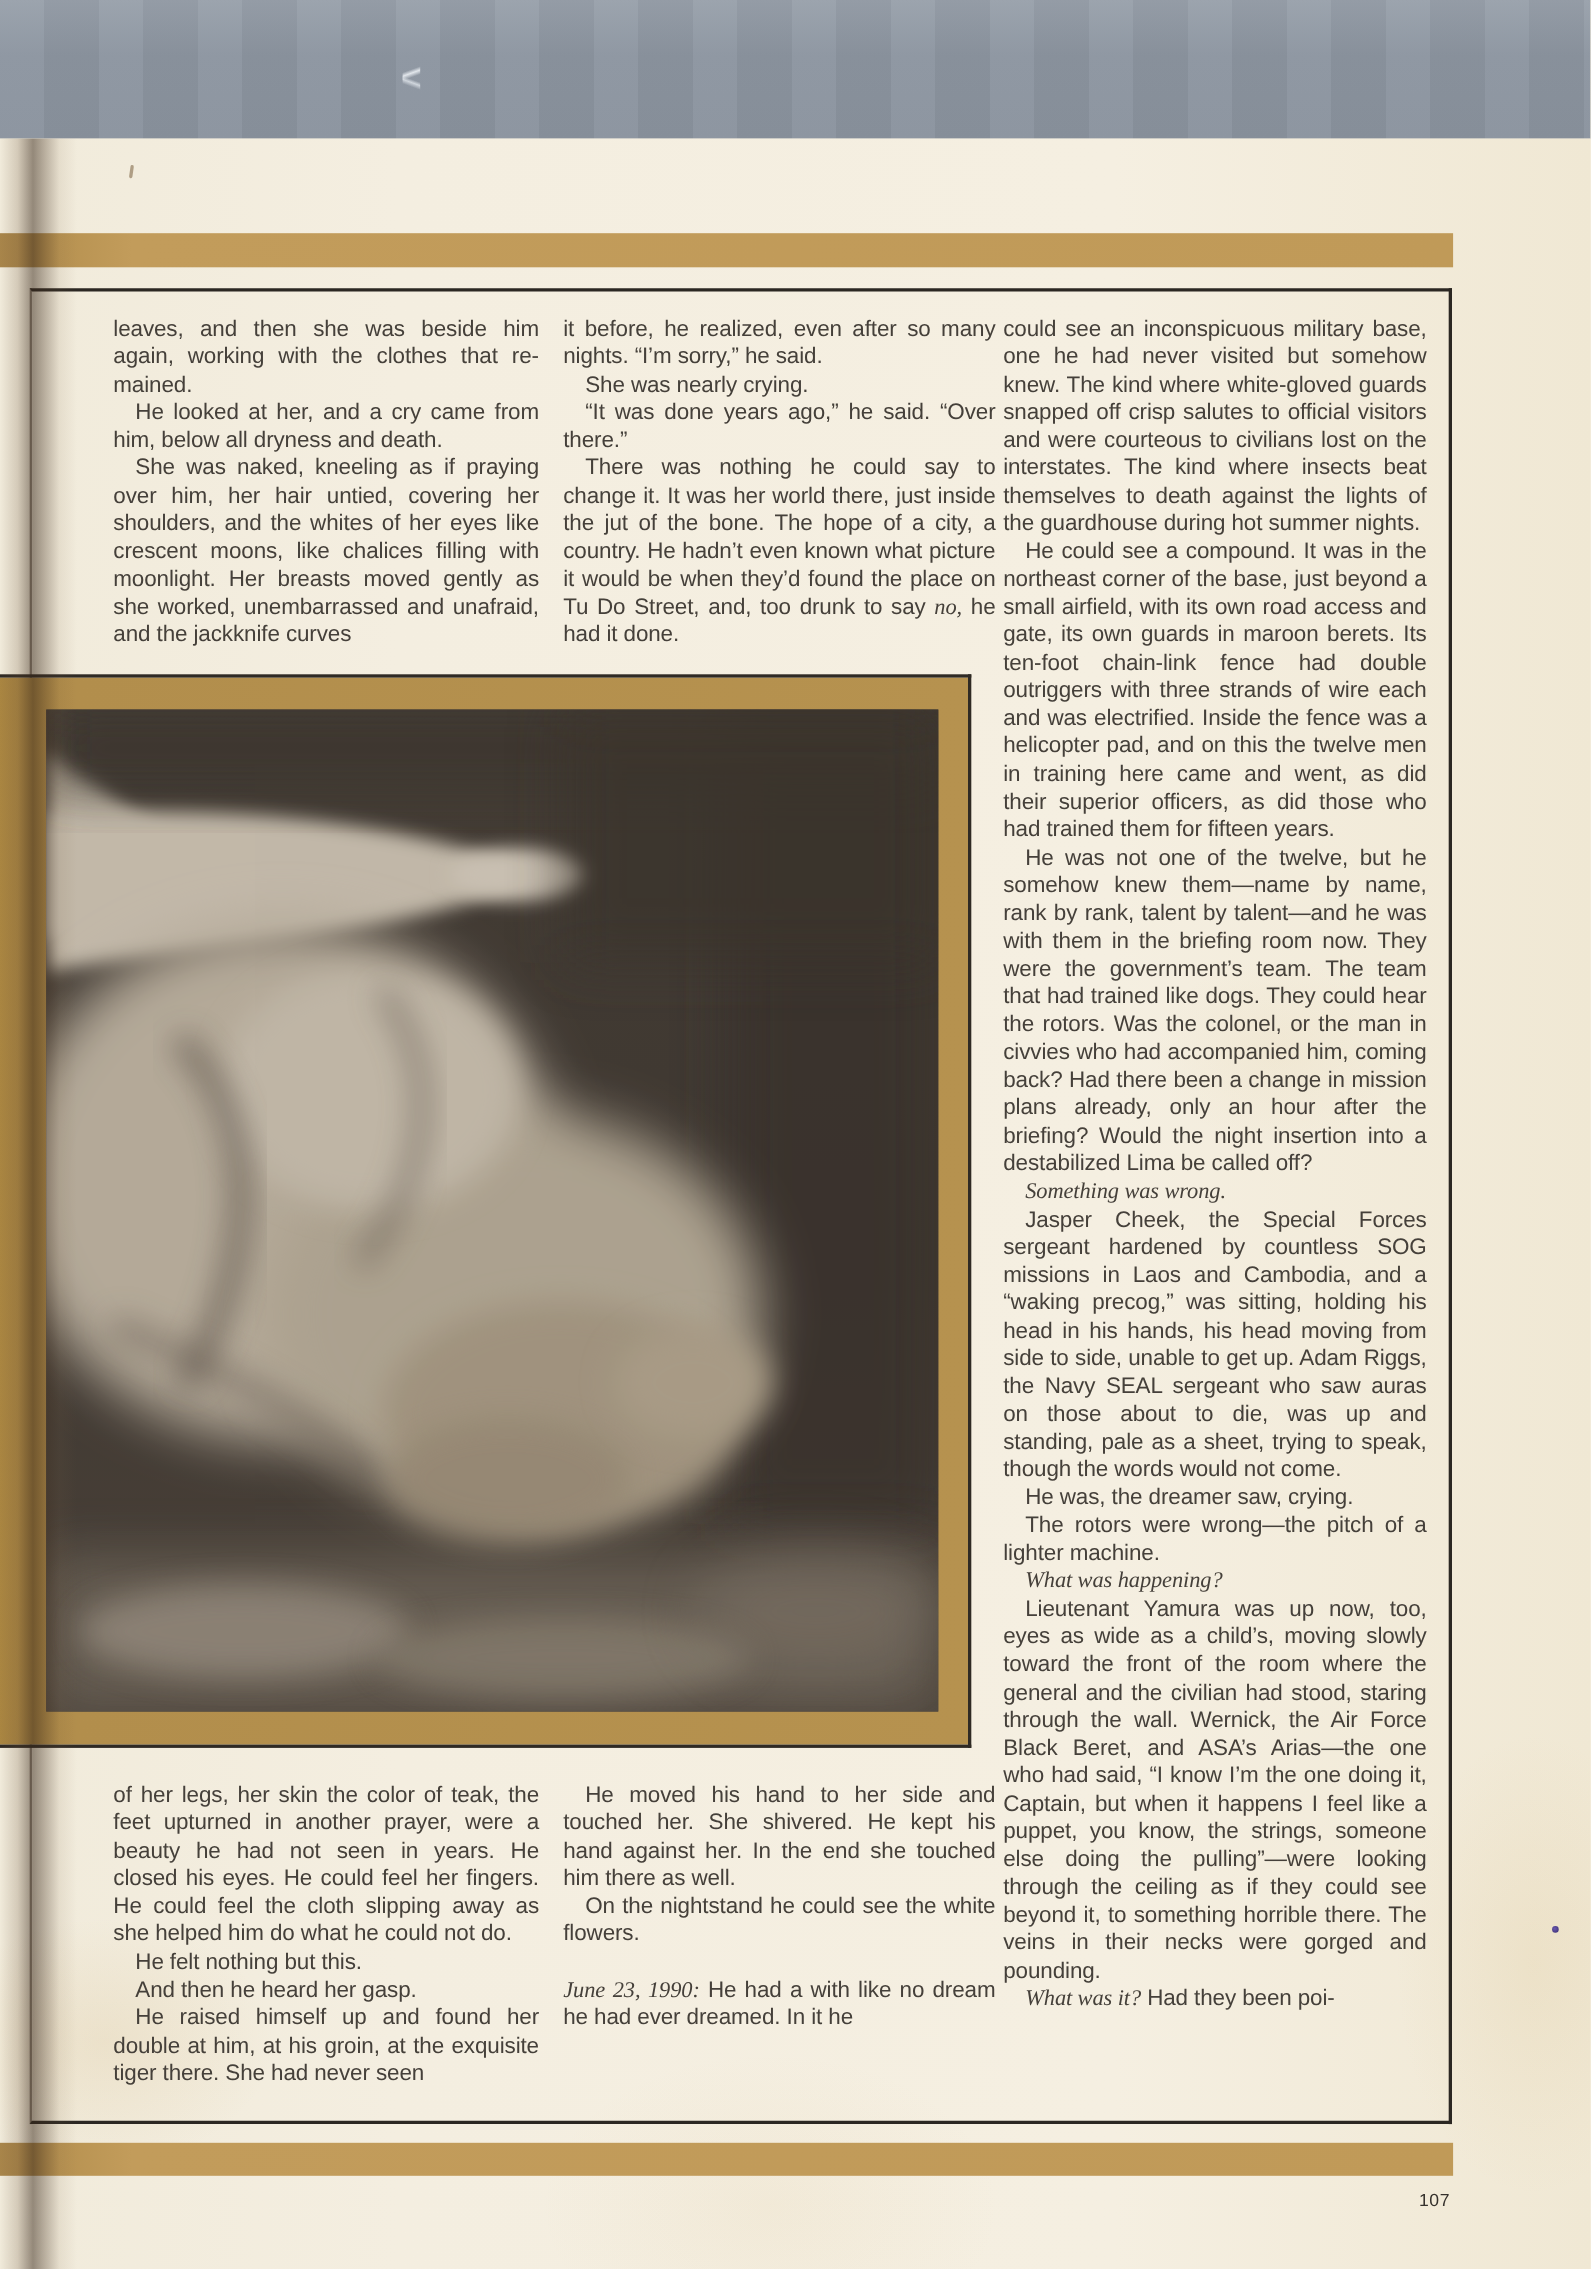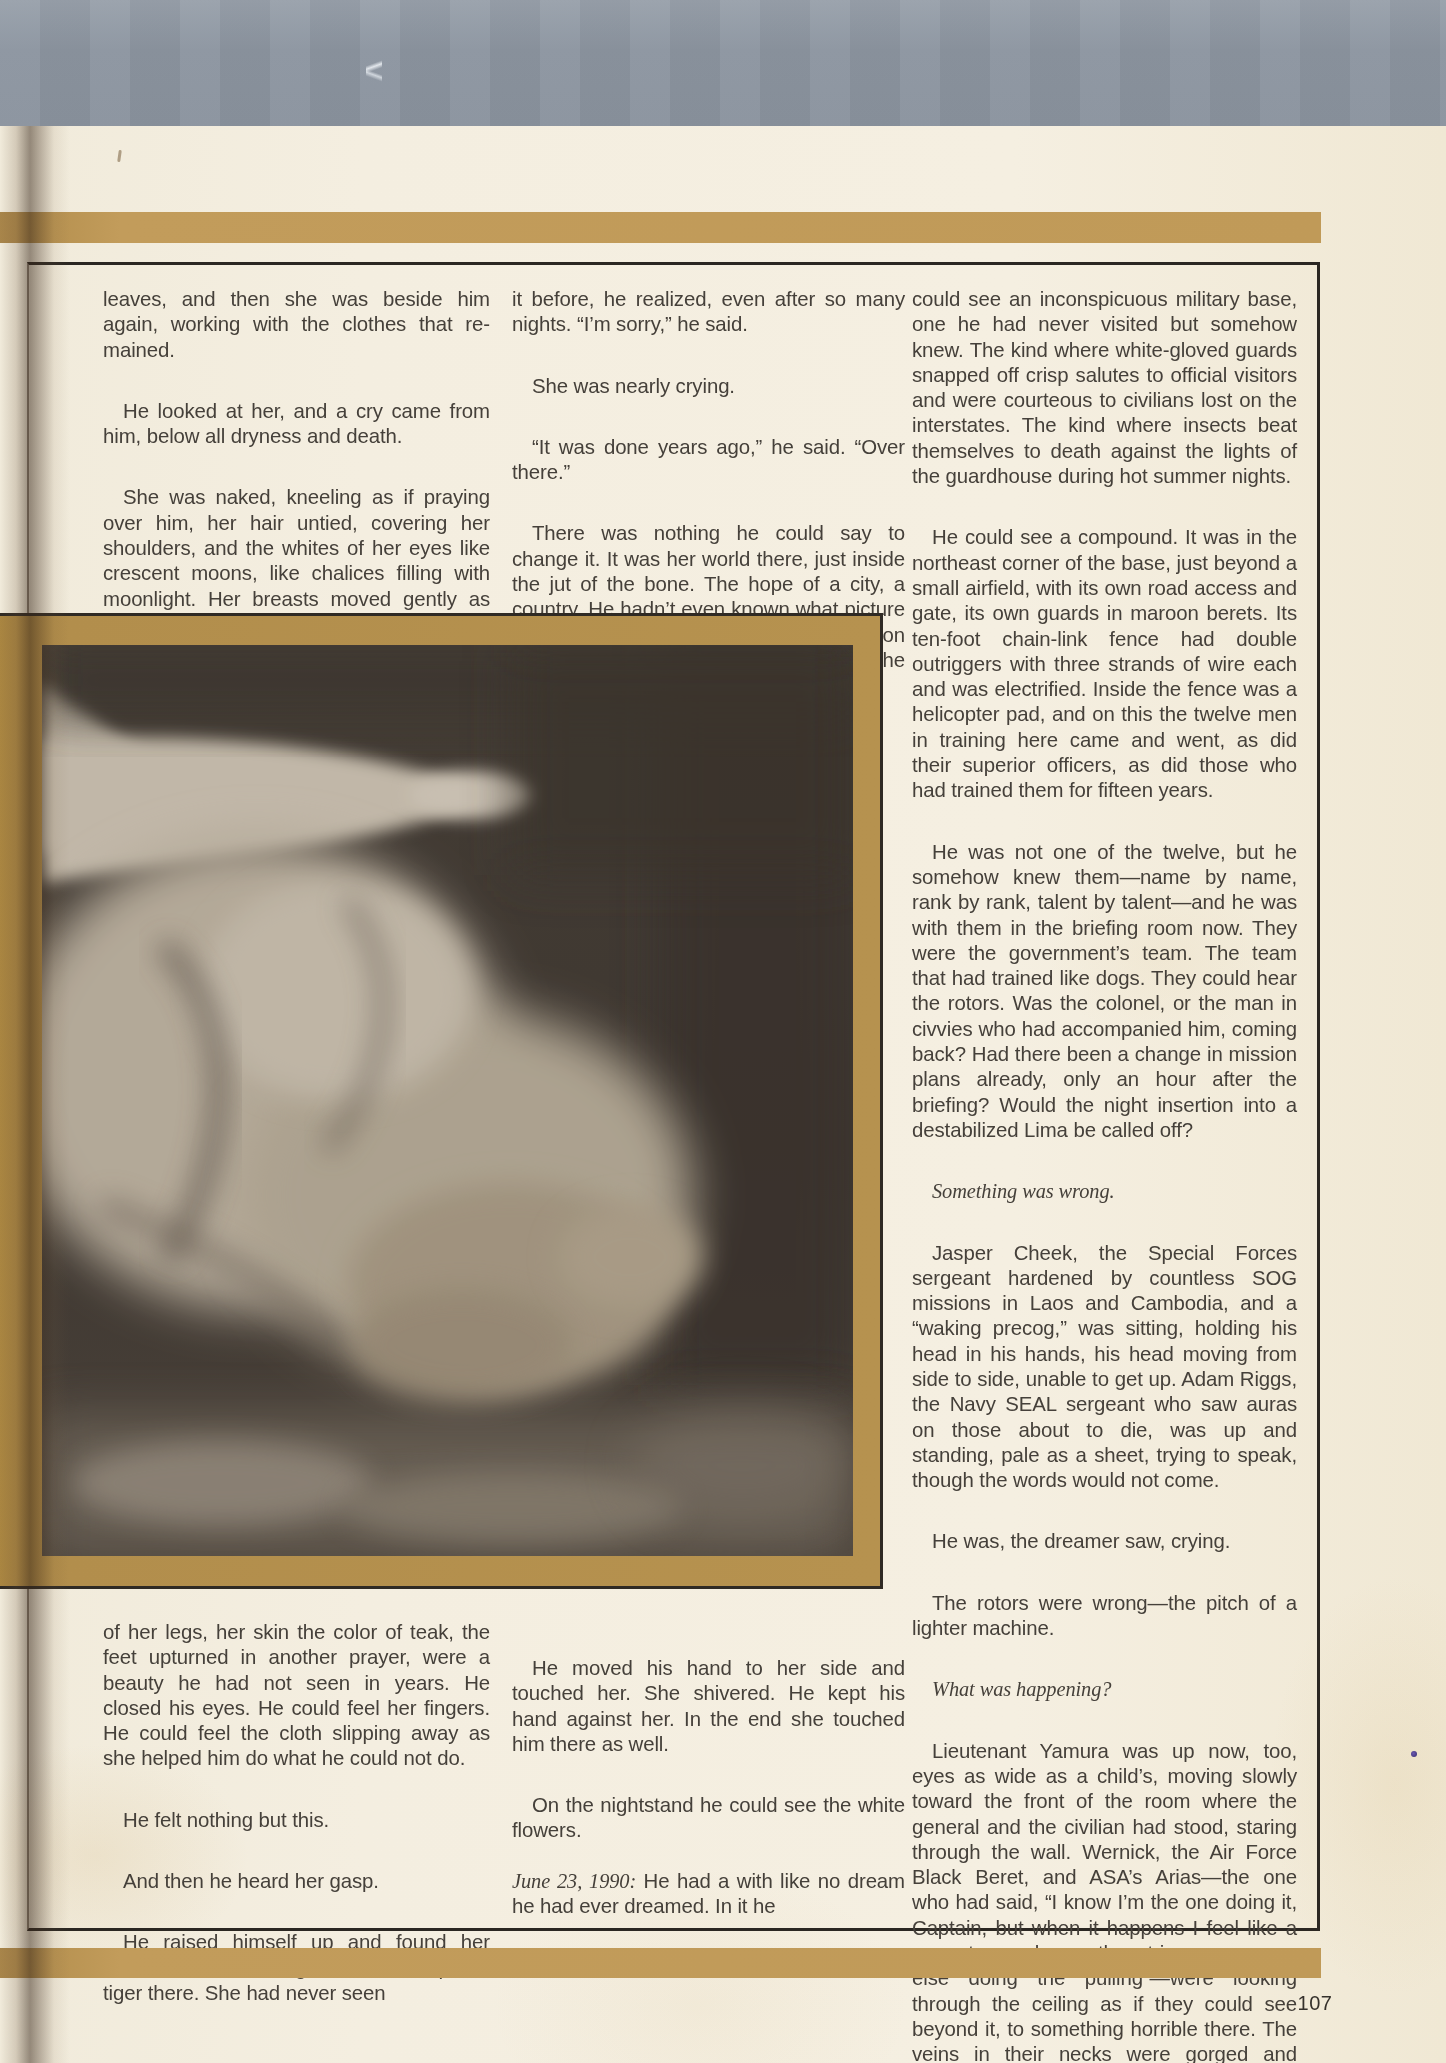--- a/index.html
+++ b/index.html
@@ -48,21 +48,21 @@
     border-left:2px solid rgba(60,48,36,0.55);
   }
   
   .col{
     position:absolute;
     font-size:20.4px;line-height:25.3px;color:#45403a;
     text-align:justify;
     letter-spacing:-0.1px;
   }
   .col .para{text-align:justify;}
-  .col .para.indent{text-indent:20px;margin-top:36px;}
+  .col .para.indent{text-indent:20px;}
   .col .para.gap{margin-top:25px;}
   .col .ital{font-style:italic;font-family:Liberation Serif, serif;}
   #col1-top{left:103px;top:287px;width:387px;}
   #col2-top{left:512px;top:287px;width:393px;}
   #col3{left:912px;top:287px;width:385px;}
   #col1-bottom{left:103px;top:1620px;width:387px;}
   #col2-bottom{left:512px;top:1620px;width:393px;}
   
   .photo-frame{
     position:absolute;left:-12px;top:613px;width:895px;height:976px;
@@ -83,21 +83,21 @@
       rgba(95,70,45,0.20) 16px,
       rgba(55,38,24,0.50) 30px,
       rgba(70,50,32,0.30) 42px,
       rgba(120,95,65,0.10) 54px,
       rgba(120,95,65,0.0) 70px);
     pointer-events:none;
   }
   
   .page-number{
     position:absolute;left:1290px;top:1992px;width:50px;
-    font-size:20px;color:#35312c;letter-spacing:0.5px;text-align:center;
+    font-size:16px;color:#35312c;letter-spacing:0.5px;text-align:left;
   }
   
   .ink-dot{
     position:absolute;left:1411px;top:1751px;width:6px;height:6px;border-radius:50%;
     background:radial-gradient(circle at 40% 40%, #6a58b0, #463a82 70%);
   }
 </style>
 </head>
 <body>
 

